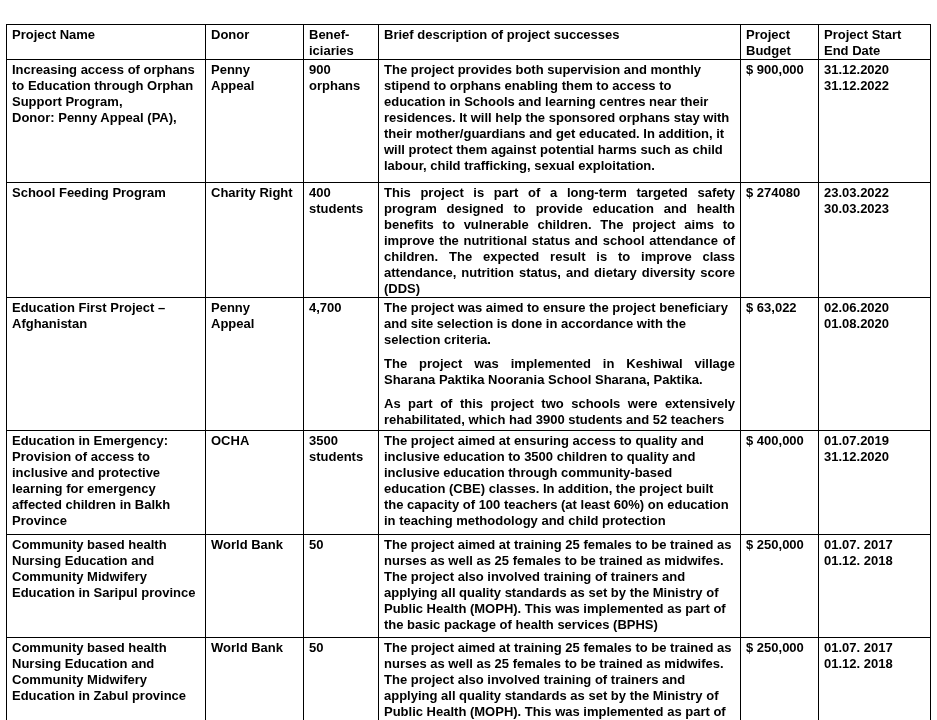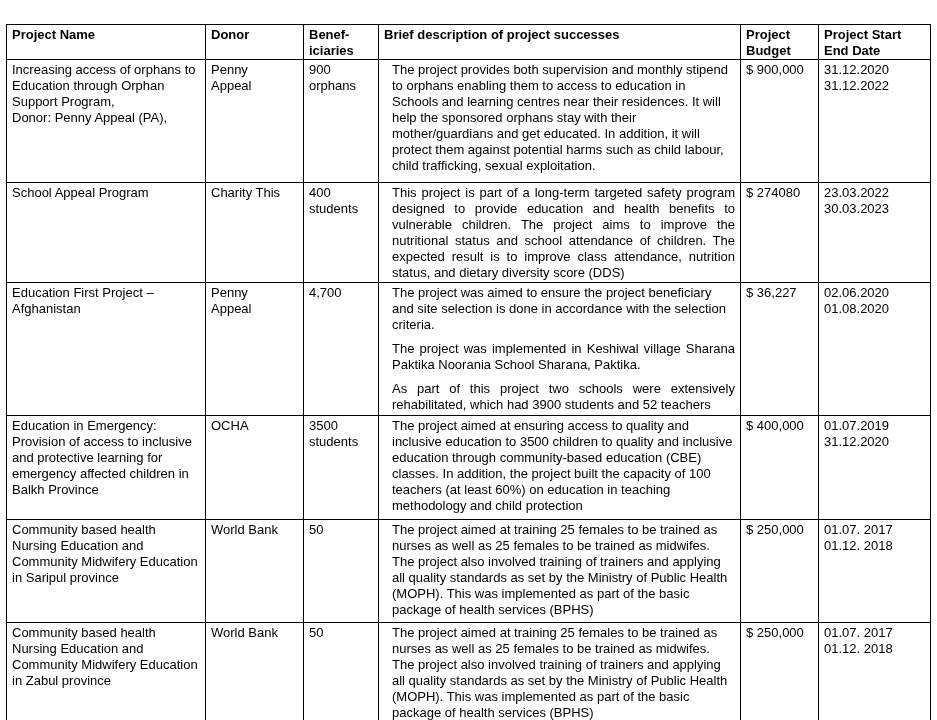--- a/index.html
+++ b/index.html
@@ -23,28 +23,28 @@
     font-size: 13px;
     line-height: 16px;
   }
   table.projects th,
   table.projects td {
     border: 1.4px solid #000000;
     vertical-align: top;
     padding: 2px 5px 0 5px;
     overflow: hidden;
     text-align: left;
-    font-weight: normal;
+    font-weight: bold;
   }
   table.projects th {
     font-weight: bold;
     white-space: pre-line;
   }
   td.pre { white-space: pre-line; }
-  .para { margin: 0 0 8px 8px; }
+  .para { margin: 0 0 8px 0; }
   .para:last-child { margin-bottom: 0; }
   .just { text-align: justify; }
   tr.hdr { height: 34px; }
   tr.r1 { height: 123px; }
   tr.r2 { height: 100px; }
   tr.r3 { height: 133px; }
   tr.r4 { height: 104px; }
   tr.r5 { height: 103px; }
   tr.r6 { height: 99px; }
 </style>
@@ -85,22 +85,22 @@
         <td>
           <p class="para">The project provides both supervision and monthly stipend to orphans enabling them to access to education in Schools and learning centres near their residences. It will help the sponsored orphans stay with their mother/guardians and get educated. In addition, it will protect them against potential harms such as child labour, child trafficking, sexual exploitation.</p>
         </td>
         <td>$ 900,000</td>
         <td>
           <div>31.12.2020</div>
           <div>31.12.2022</div>
         </td>
       </tr>
       <tr class="r2">
-        <td class="pre">School Appeal Program</td>
-        <td class="pre">Charity This</td>
+        <td class="pre">School Feeding Program</td>
+        <td class="pre">Charity Right</td>
         <td class="pre">400
 students</td>
         <td>
           <p class="para just">This project is part of a long-term targeted safety program designed to provide education and health benefits to vulnerable children. The project aims to improve the nutritional status and school attendance of children. The expected result is to improve class attendance, nutrition status, and dietary diversity score (DDS)</p>
         </td>
         <td>$ 274080</td>
         <td>
           <div>23.03.2022</div>
           <div>30.03.2023</div>
         </td>
@@ -108,21 +108,21 @@
       <tr class="r3">
         <td class="pre">Education First Project – Afghanistan</td>
         <td class="pre">Penny
 Appeal</td>
         <td class="pre">4,700</td>
         <td>
           <p class="para">The project was aimed to ensure the project beneficiary and site selection is done in accordance with the selection criteria.</p>
           <p class="para just">The project was implemented in Keshiwal village Sharana Paktika Noorania School Sharana, Paktika.</p>
           <p class="para just">As part of this project two schools were extensively rehabilitated, which had 3900 students and 52 teachers</p>
         </td>
-        <td>$ 36,227</td>
+        <td>$ 63,022</td>
         <td>
           <div>02.06.2020</div>
           <div>01.08.2020</div>
         </td>
       </tr>
       <tr class="r4">
         <td class="pre">Education in Emergency: Provision of access to inclusive and protective learning for emergency affected children in Balkh Province</td>
         <td class="pre">OCHA</td>
         <td class="pre">3500
 students</td>

